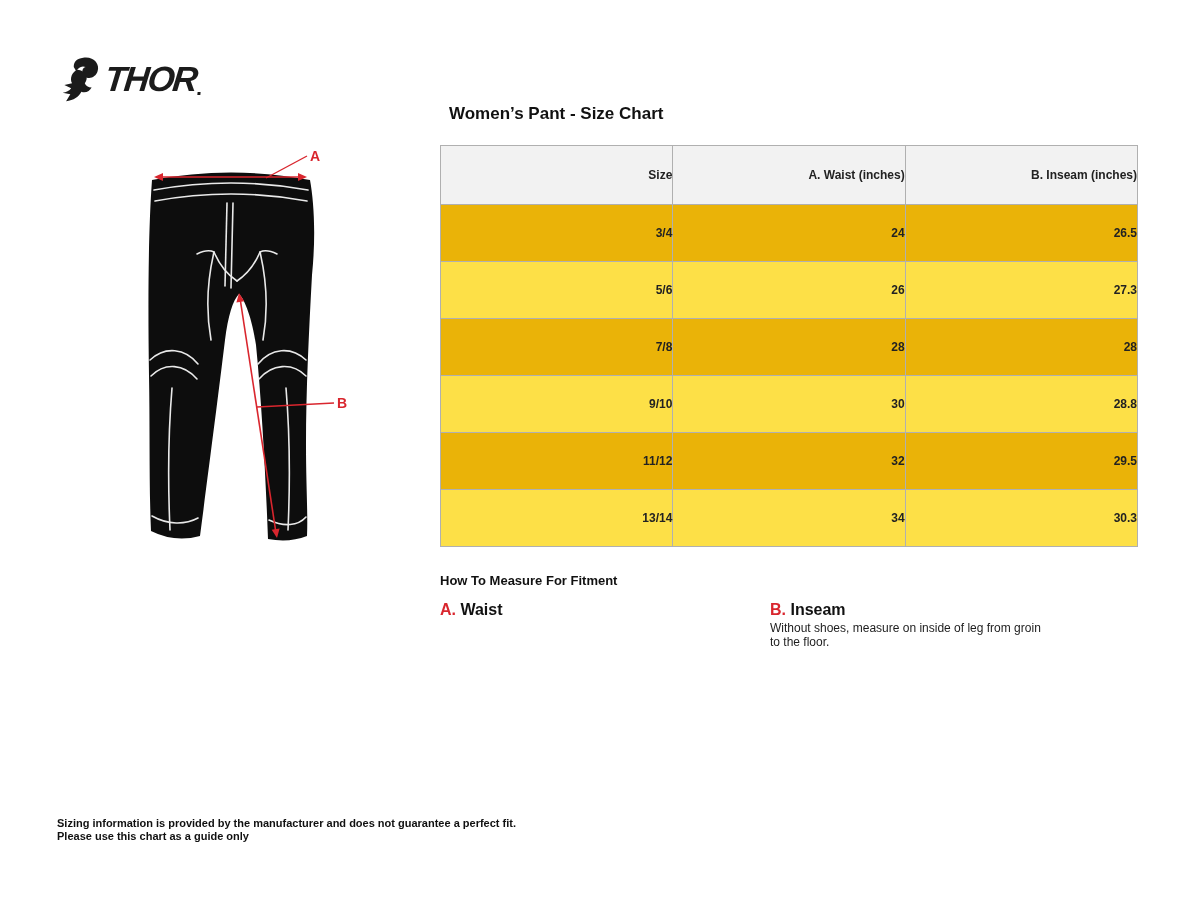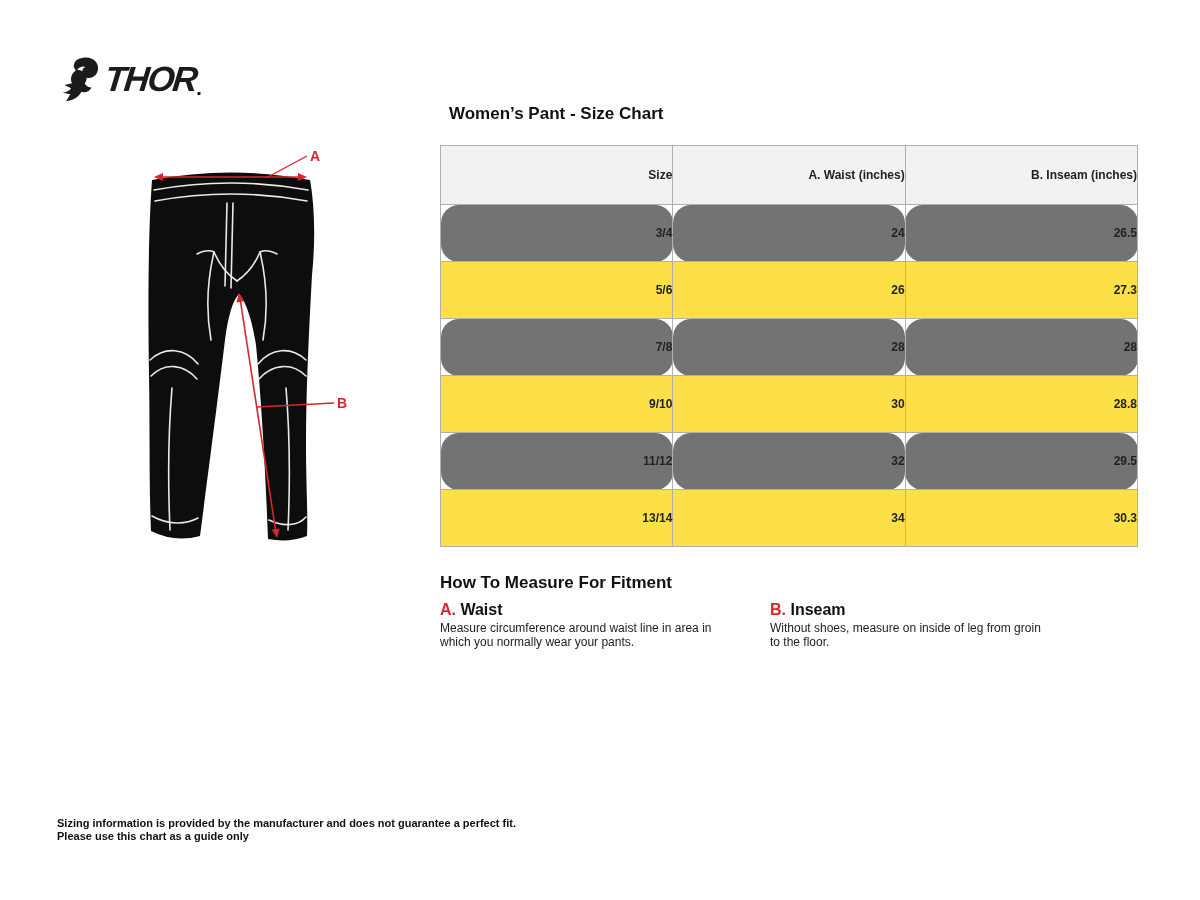--- a/index.html
+++ b/index.html
@@ -54,25 +54,25 @@
   }
   .size-table th, .size-table td {
     border: 1px solid #b0b0b0;
     text-align: right;
     vertical-align: middle;
     font-size: 12px;
     color: #222;
   }
   .size-table th { height: 59px; background: #f2f2f2; font-weight: bold; }
   .size-table td { height: 57px; font-weight: bold; background: #fde047; }
-  .size-table tr.alt td { background: #737373; border-radius: 18px; }
+  .size-table tr.alt td { background: #eab308; }
 
   .howto-heading {
     position: absolute; left: 440px; top: 573px;
-    font-size: 17px; font-weight: bold; color: #111;
+    font-size: 13px; font-weight: bold; color: #111;
   }
   .measure-item { position: absolute; top: 601px; }
   .measure-item.waist  { left: 440px; width: 292px; }
   .measure-item.inseam { left: 770px; width: 272px; }
   .measure-label { font-size: 16px; font-weight: bold; color: #111; margin-bottom: 2px; }
   .measure-label .prefix { color: #d9262e; }
   .measure-desc { font-size: 12px; line-height: 14px; color: #1d1d1d; }
 
   
   .disclaimer {
@@ -191,21 +191,20 @@
     </tbody>
   </table>
 
   <h2 class="howto-heading">How To Measure For Fitment</h2>
 
   <div class="measure-item waist">
     <div class="measure-label">
       <span class="prefix">A.</span>
       <span>Waist</span>
     </div>
-    <div class="measure-desc">Measure circumference around waist line in area in which you normally wear your pants.</div>
   </div>
 
   <div class="measure-item inseam">
     <div class="measure-label">
       <span class="prefix">B.</span>
       <span>Inseam</span>
     </div>
     <div class="measure-desc">Without shoes, measure on inside of leg from groin to the floor.</div>
   </div>
 

